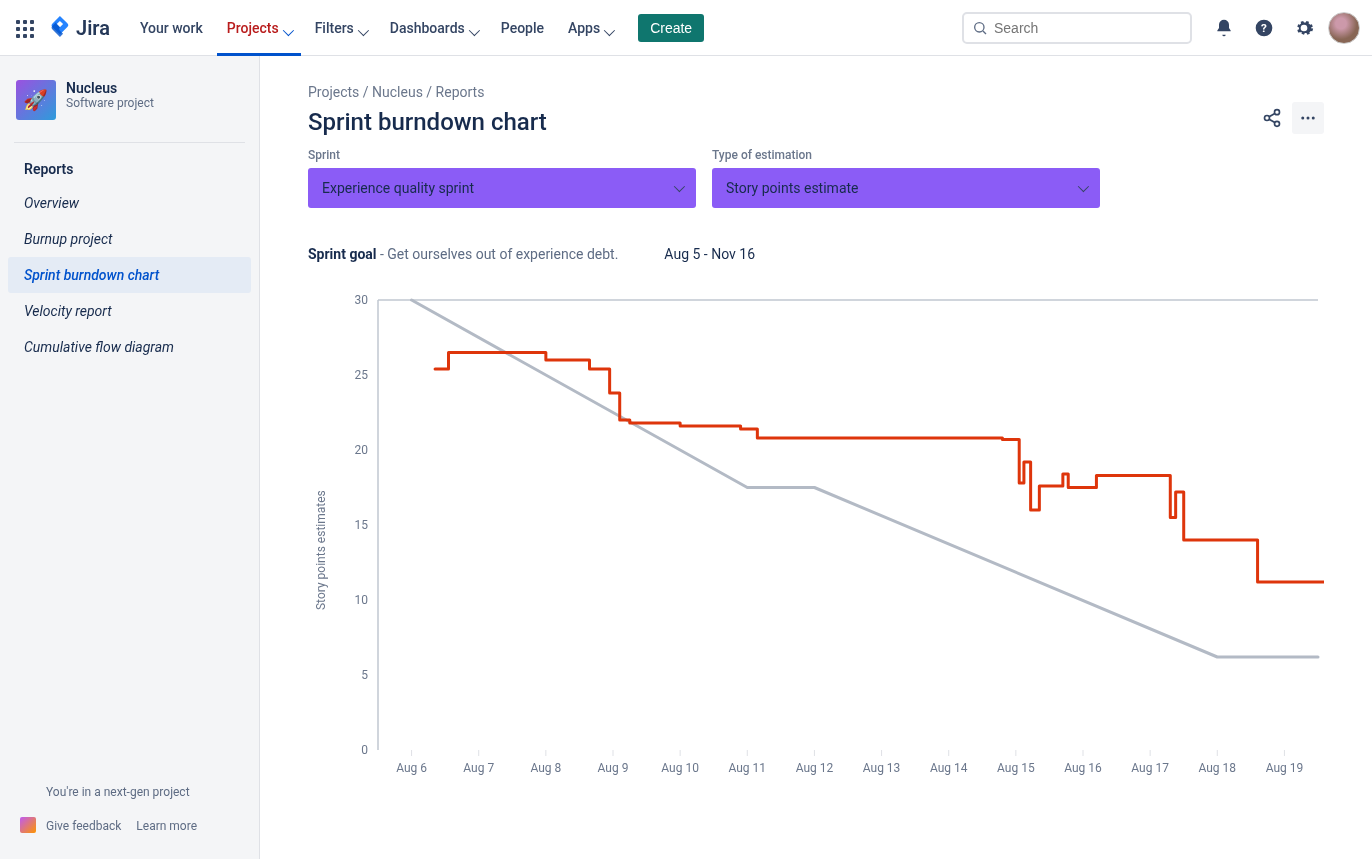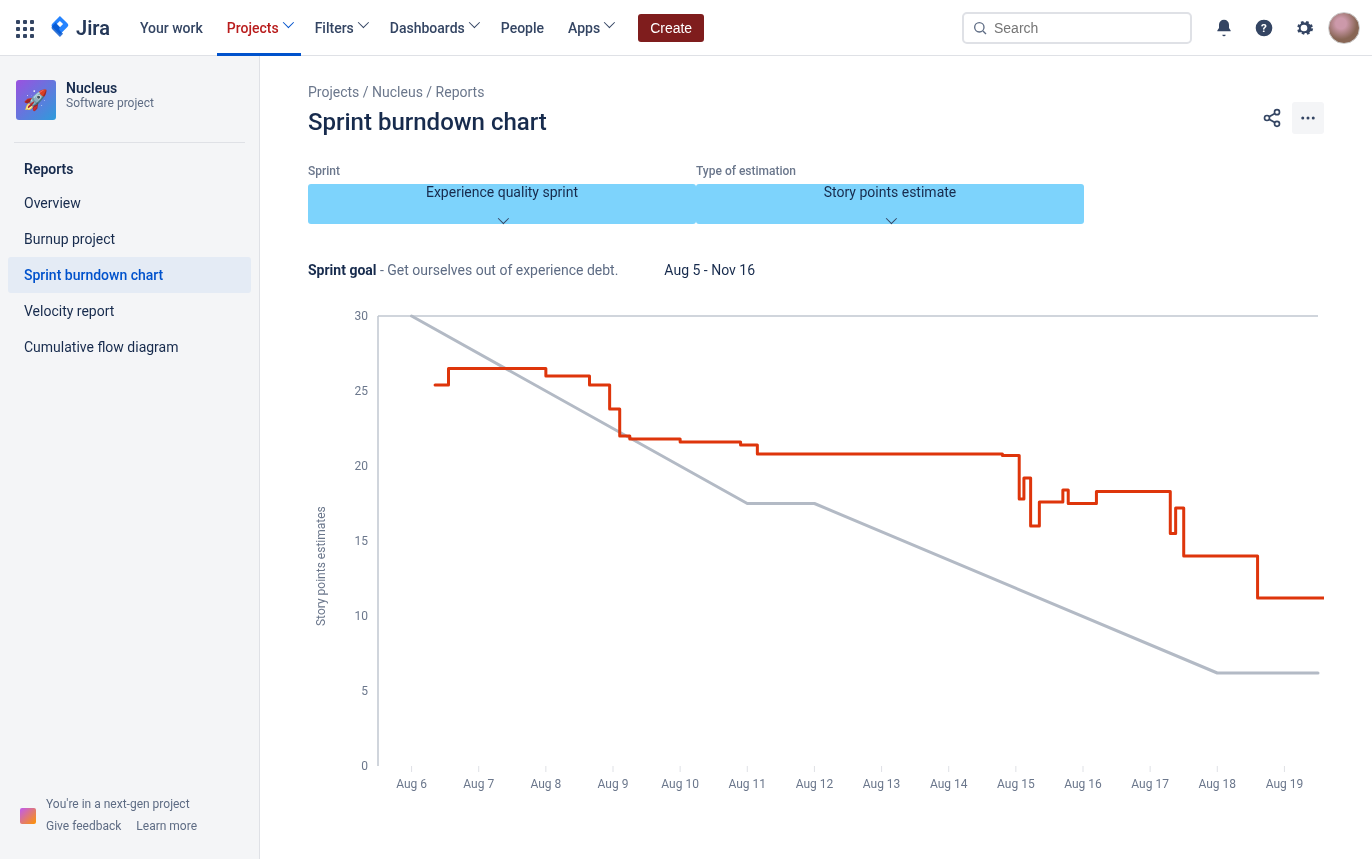--- a/index.html
+++ b/index.html
@@ -5,66 +5,66 @@
 * { margin: 0; padding: 0; box-sizing: border-box; }
 body { font-family: -apple-system, BlinkMacSystemFont, "Segoe UI", Roboto, sans-serif; color: #172B4D; background: #fff; }
 
 
 .topnav { height: 56px; display: flex; align-items: center; padding: 0 12px; border-bottom: 1px solid #DFE1E6; gap: 4px; }
 .app-switcher { width: 24px; height: 24px; display: grid; grid-template-columns: repeat(3,4px); grid-template-rows: repeat(3,4px); gap: 3px; padding: 4px; cursor: pointer; }
 .app-switcher span { background: #344563; border-radius: 1px; }
 .jira-logo { display: flex; align-items: center; gap: 4px; margin-left: 8px; margin-right: 16px; color: #253858; font-weight: 600; font-size: 20px; }
 .jira-logo svg { width: 24px; height: 24px; }
 .nav-items { display: flex; gap: 4px; }
-.nav-item { padding: 4px 10px; font-size: 14px; font-weight: 500; color: #344563; cursor: pointer; display: flex; align-items: flex-start; gap: 4px; border-radius: 3px; position: relative; }
+.nav-item { padding: 4px 10px; font-size: 14px; font-weight: 500; color: #344563; cursor: pointer; display: flex; align-items: flex-end; gap: 4px; border-radius: 3px; position: relative; }
 .nav-item.active { color: #b91c1c; }
 .nav-item.active::after { content:''; position:absolute; bottom:-16px; left:0; right:0; height:3px; background:#0052CC; }
 .chevron { width: 8px; height: 8px; border-right: 1.5px solid #344563; border-bottom: 1.5px solid #344563; transform: rotate(45deg) translateY(-2px); }
 .nav-item.active .chevron { border-color: #0052CC; }
-.create-btn { background: #7f1d1d; color: #fff; border: none; padding: 6px 12px; font-size: 14px; font-weight: 500; border-radius: 3px; margin-left: 12px; cursor: pointer; }
+.create-btn { background: #0f766e; color: #fff; border: none; padding: 6px 12px; font-size: 14px; font-weight: 500; border-radius: 3px; margin-left: 12px; cursor: pointer; }
 .spacer { flex: 1; }
 .search { display: flex; align-items: center; width: 230px; height: 32px; border: 2px solid #DFE1E6; border-radius: 5px; padding: 0 8px; gap: 6px; }
 .search input { border: none; outline: none; font-size: 14px; flex:1; }
 .search-icon-svg { width: 16px; height: 16px; color: #5E6C84; }
 .topnav-icons { display: flex; align-items: center; gap: 8px; margin-left: 12px; }
 .icon-btn { width: 32px; height: 32px; display: flex; align-items: center; justify-content: center; color: #344563; cursor: pointer; border-radius: 50%; }
 .avatar { width: 32px; height: 32px; border-radius: 50%; background: radial-gradient(circle at 40% 35%, #c9a 20%, #865 60%); border: 1px solid #ccc; cursor: pointer; }
 
 
 .layout { display: flex; height: calc(100vh - 56px); }
 .sidebar { width: 260px; background: #F4F5F7; border-right: 1px solid #DFE1E6; padding: 24px 8px 8px 8px; display: flex; flex-direction: column; }
 .project-head { display: flex; gap: 10px; padding: 0 8px 14px 8px; }
 .proj-icon { width: 40px; height: 40px; border-radius: 3px; background: linear-gradient(135deg, #9B51E0, #2D9CDB); display:flex; align-items:center; justify-content:center; font-size:20px; }
 .proj-name { font-weight: 600; font-size: 14px; color:#172B4D; }
 .proj-type { font-size: 12px; color: #5E6C84; }
 .back-row { display: flex; align-items: center; gap: 14px; padding: 10px 8px; color: #344563; font-size: 14px; cursor: pointer; }
 .back-circle { width: 24px; height:24px; border-radius:50%; background:#42526E; display:flex; align-items:center; justify-content:center; }
 .back-circle svg { color:#fff; width:14px; height:14px; }
 .hr { height:1px; background:#DFE1E6; margin: 8px 6px 10px 6px; }
 .section-label { font-weight: 600; font-size: 14px; color:#172B4D; padding: 8px 16px; }
-.side-item { padding: 10px 16px; font-size: 14px; color: #172B4D; border-radius: 3px; cursor: pointer; }
+.side-item { padding: 10px 16px; font-size: 14px; color: #172B4D; border-radius: 3px; cursor: pointer; font-style: italic; }
 .side-item.active { background: #E4EBF5; color: #0052CC; font-weight: 500; }
-.sidebar-footer { margin-top: auto; padding: 8px 12px 18px 12px; display:flex; gap:10px; align-items:center; font-size:12px; color:#5E6C84; }
+.sidebar-footer { margin-top: auto; padding: 8px 12px 18px 12px; display:flex; gap:10px; align-items:flex-end; font-size:12px; color:#5E6C84; }
 .footer-icon { width:16px; height:16px; background:linear-gradient(135deg,#BF5AF2,#FF9500); border-radius:2px; margin-top:2px; flex-shrink:0; }
-.footer-links { margin-top:8px; }
+.footer-links { margin-top:20px; }
 .footer-links span { margin-right: 12px; cursor:pointer; }
 
 
 .main { flex:1; padding: 28px 48px; overflow:auto; }
 .breadcrumb { font-size: 14px; color: #6B778C; }
 .title-row { display:flex; align-items:center; }
 .page-title { font-size: 24px; font-weight: 500; margin-top: 8px; color:#172B4D; }
 .title-actions { margin-left:auto; display:flex; gap:4px; }
 .more-btn { width:32px; height:32px; background:#F4F5F7; border-radius:3px; display:flex; align-items:center; justify-content:center; cursor:pointer; }
 .share-btn { width:32px; height:32px; display:flex; align-items:center; justify-content:center; cursor:pointer; color:#344563; }
 
-.filters-row { display:flex; margin-top:28px; }
+.filters-row { display:flex; gap:16px; margin-top:12px; }
 .filter-group { display:flex; flex-direction:column; gap:6px; }
 .filter-label { font-size:12px; font-weight:500; color:#6B778C; }
-.select { width: 388px; height: 40px; background:#7dd3fc; border-radius:3px; display:flex; align-items:center; justify-content:space-between; padding: 0 14px; font-size:14px; color:#172B4D; cursor:pointer;flex-direction:column; }
+.select { width: 388px; height: 40px; background:#8b5cf6; border-radius:3px; display:flex; align-items:center; justify-content:space-between; padding: 0 14px; font-size:14px; color:#172B4D; cursor:pointer; }
 
 .sprint-info { display:flex; margin-top: 38px; gap: 46px; font-size:14px; color:#172B4D; }
 .sprint-info .muted { color:#5E6C84; }
 
 
 .chart-wrap { margin-top: 28px; display:flex; }
 .ylabel { writing-mode: vertical-rl; transform: rotate(180deg); font-size:12px; color:#6B778C; text-align:center; padding: 0 6px 0 0; }
 .chart-svg { flex:1; }
 .axis-text { font-size: 12px; fill:#6B778C; }
 .gridline { stroke: #DFE1E6; stroke-width:1; }

